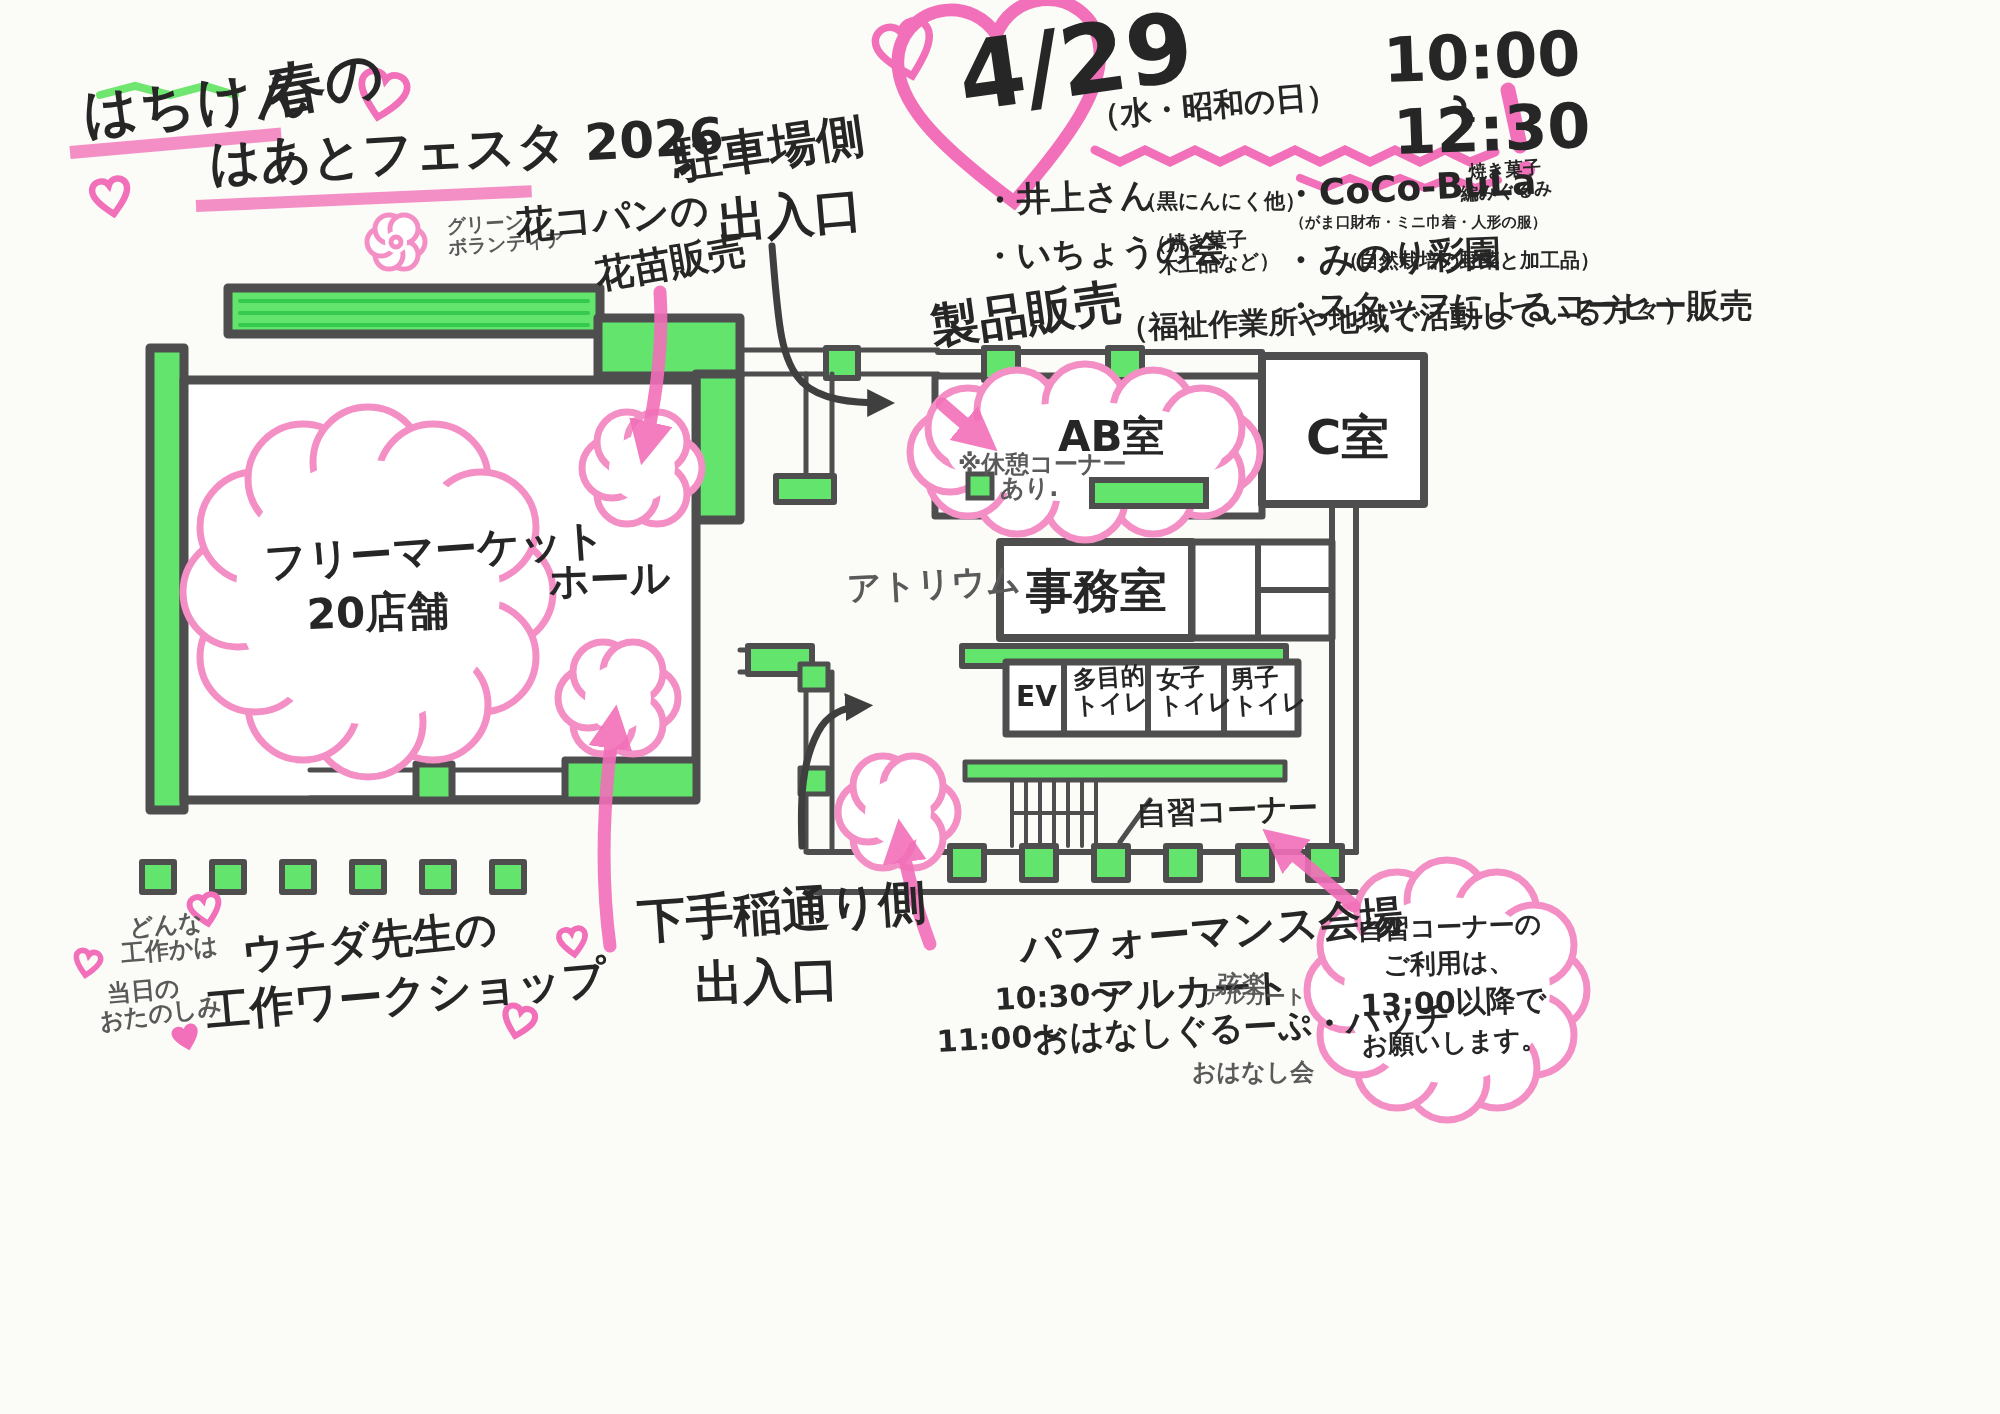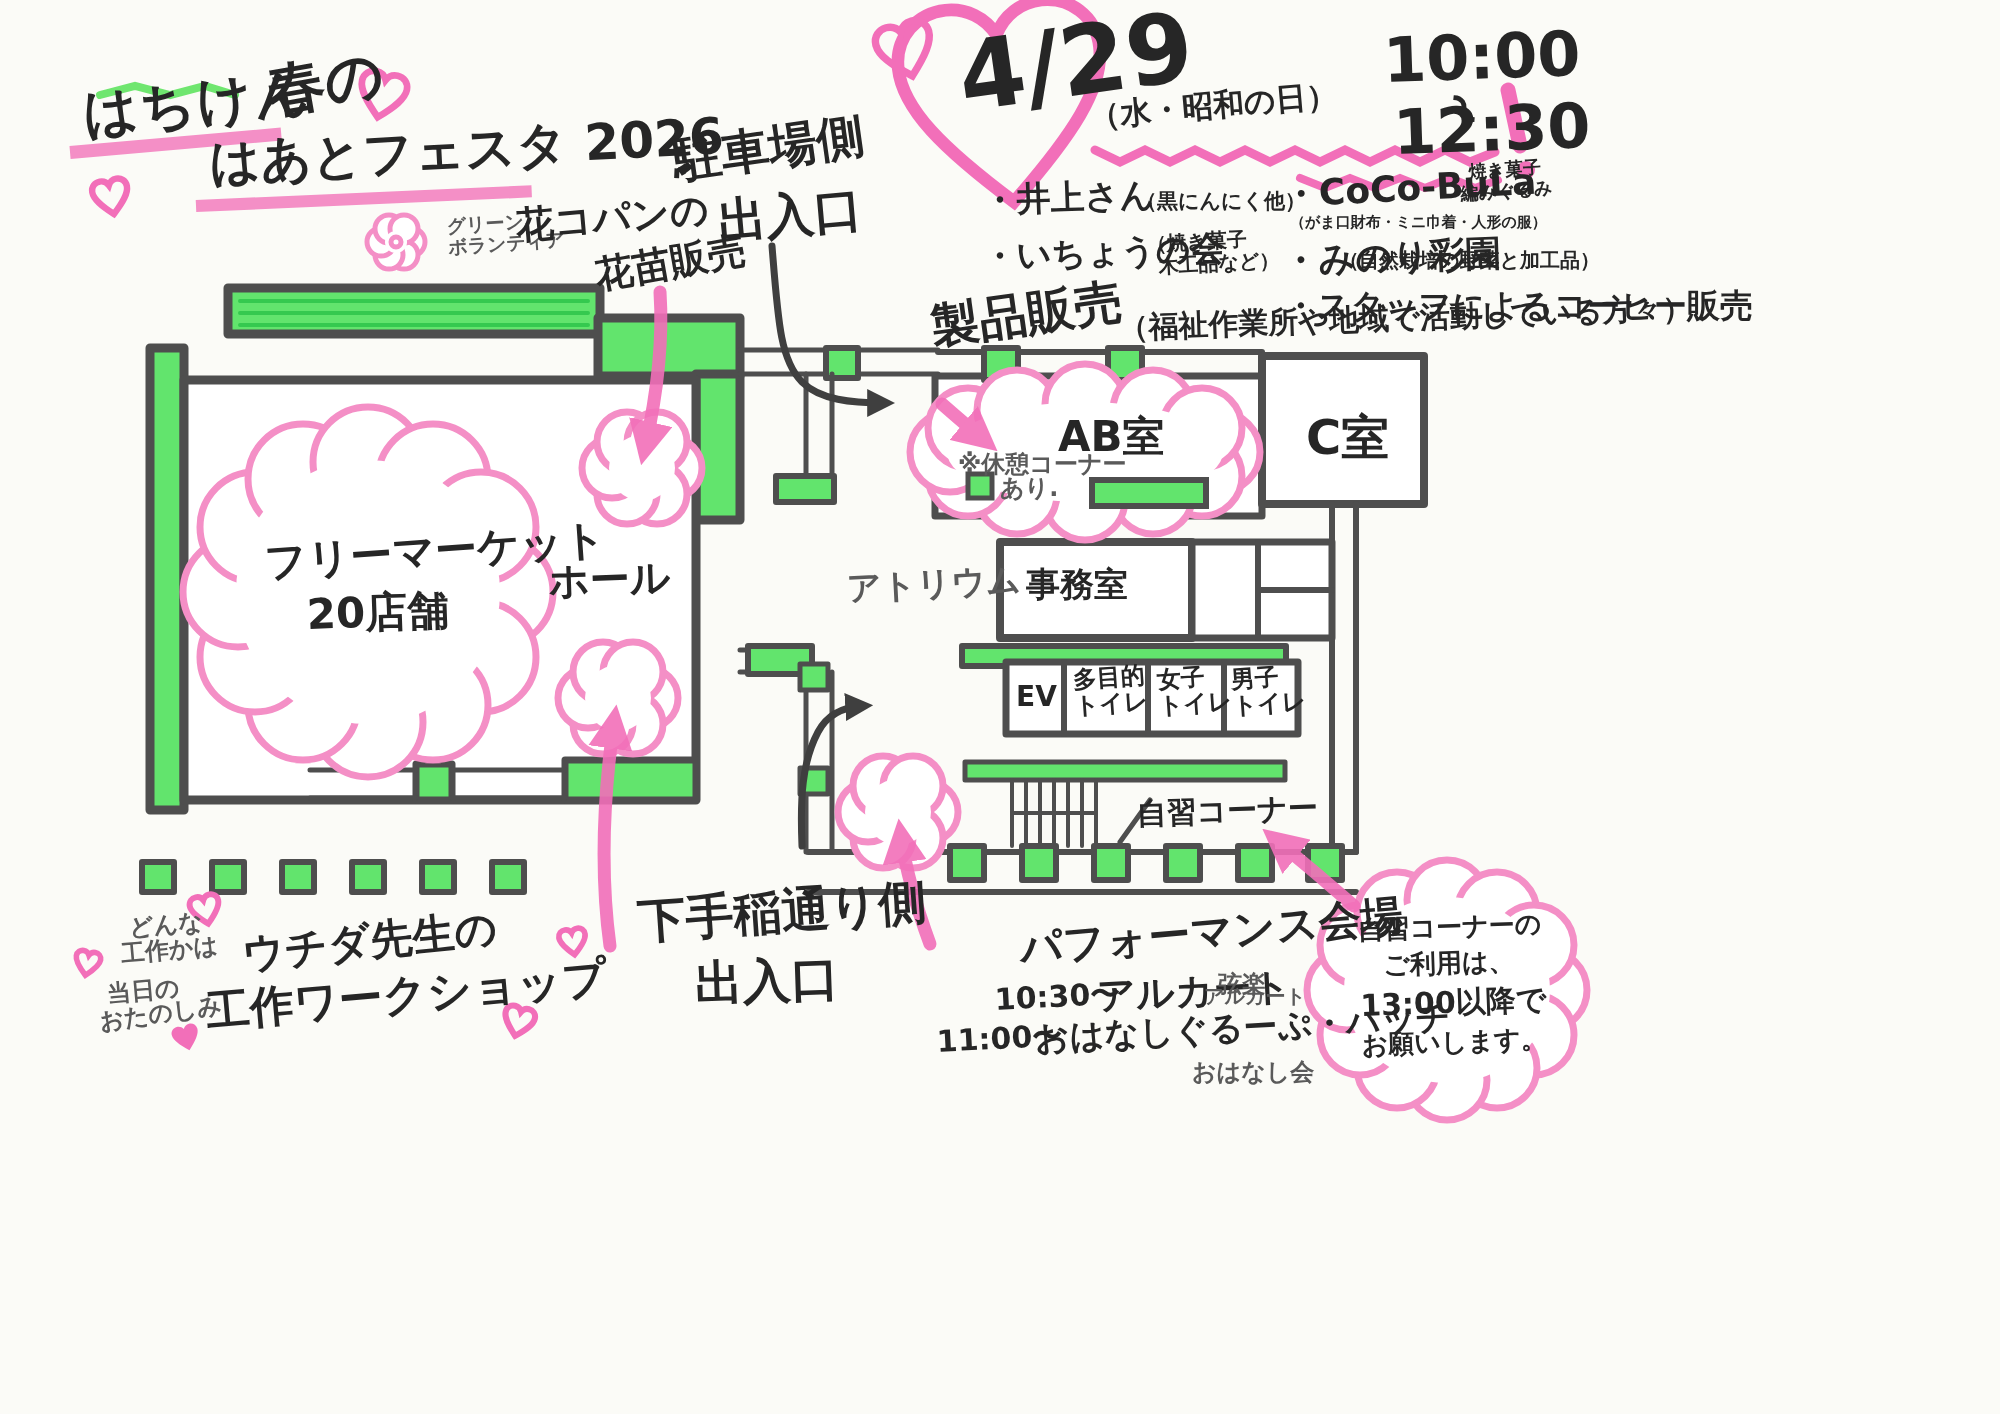--- a/index.html
+++ b/index.html
@@ -252,21 +252,21 @@
   <div class="t" style="left:1118px;top:312px;font-size:30px;transform:rotate(-2deg)">（福祉作業所や地域で活動している方々）</div>
 
   <div class="t" style="left:263px;top:540px;font-size:42px;transform:rotate(-4deg)">フリーマーケット</div>
   <div class="t" style="left:306px;top:592px;font-size:42px;transform:rotate(-2deg)">20店舗</div>
   <div class="t" style="left:548px;top:560px;font-size:40px;transform:rotate(-2deg)">ホール</div>
   <div class="t gray" style="left:846px;top:570px;font-size:34px;transform:rotate(-3deg)">アトリウム</div>
   <div class="t" style="left:1058px;top:414px;font-size:42px">AB室</div>
   <div class="t gray" style="left:958px;top:452px;font-size:24px">※休憩コーナー</div>
   <div class="t gray" style="left:1000px;top:476px;font-size:24px">あり.</div>
   <div class="t" style="left:1306px;top:412px;font-size:48px">C室</div>
-  <div class="t" style="left:1026px;top:566px;font-size:34px">事務室</div>
+  <div class="t" style="left:1026px;top:566px;font-size:47px">事務室</div>
   <div class="t" style="left:1016px;top:682px;font-size:28px">EV</div>
   <div class="t" style="left:1072px;top:668px;font-size:24px;transform:rotate(-4deg)">
     <span>多目的</span><br>
     <span>トイレ</span>
   </div>
   <div class="t" style="left:1156px;top:668px;font-size:24px;transform:rotate(-4deg)">
     <span>女子</span><br>
     <span>トイレ</span>
   </div>
   <div class="t" style="left:1230px;top:668px;font-size:24px;transform:rotate(-4deg)">

